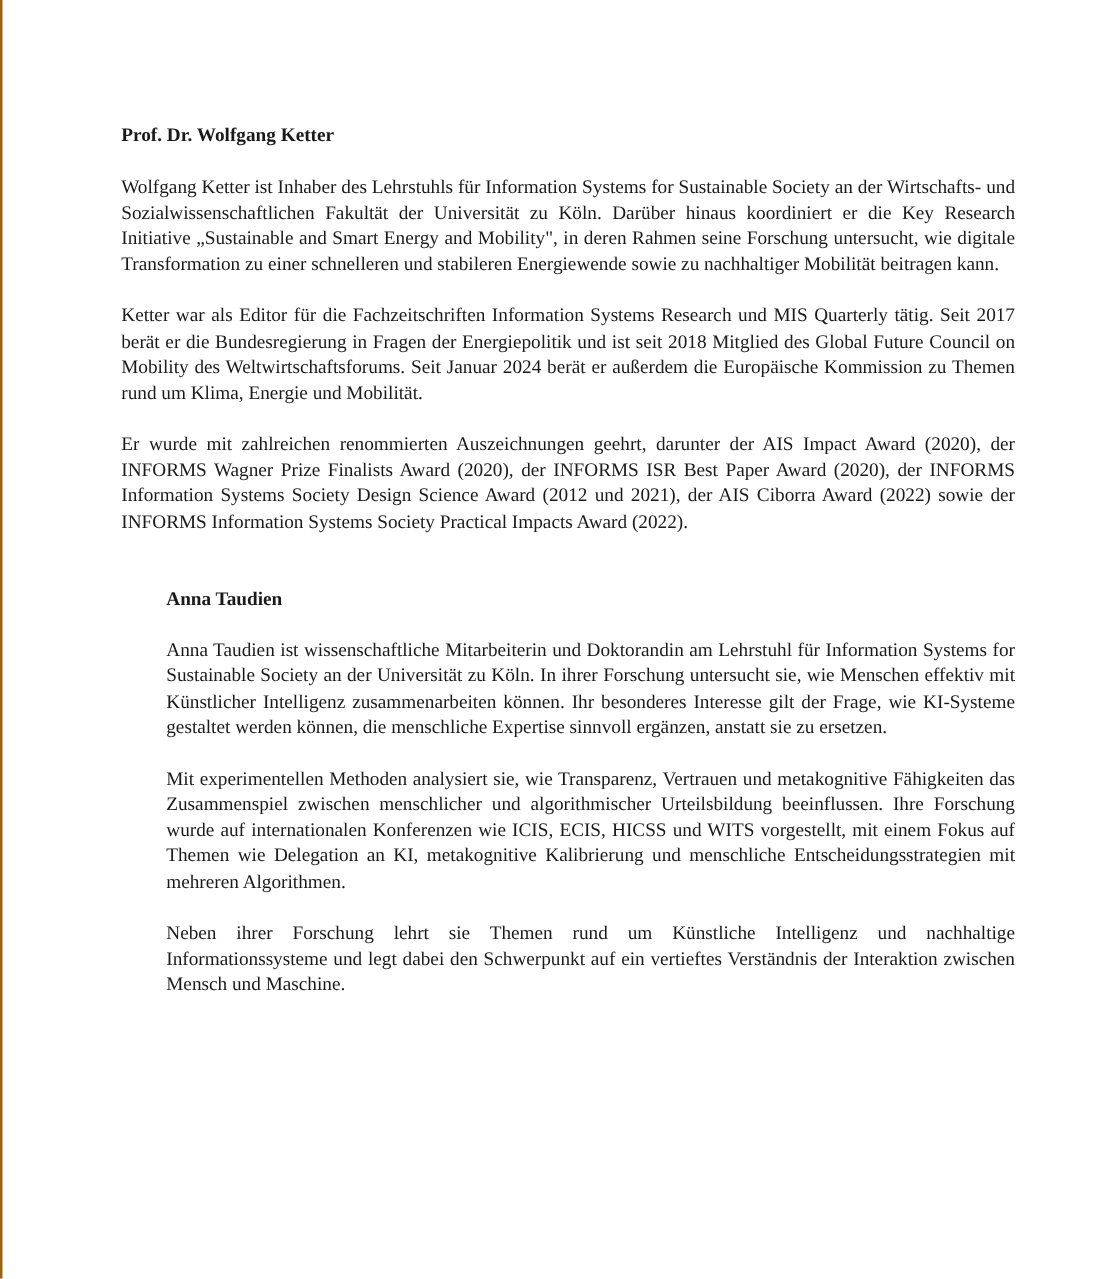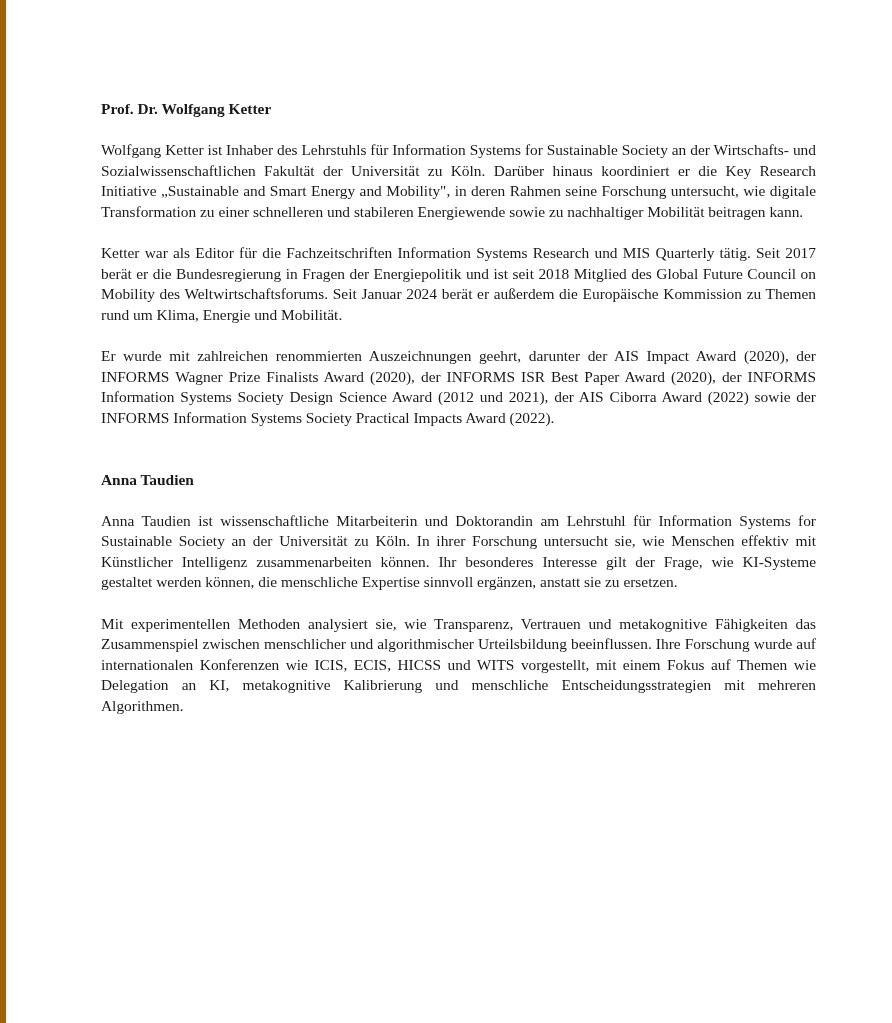--- a/index.html
+++ b/index.html
@@ -12,21 +12,21 @@
       height: 1023px;
       overflow: hidden;
       position: relative;
     }
     .page {
       position: absolute;
       left: 0;
       top: 0;
       width: 892px;
       height: 1023px;
-      border-left: 6px solid #a16207;
+      border-left: 2px solid #a16207;
       box-sizing: border-box;
       background: #ffffff;
     }
     .content {
       position: absolute;
       left: 95px;
       top: 99px;
       width: 715px;
       font-family: "Liberation Serif", "DejaVu Serif", serif;
       font-size: 15.4px;
@@ -41,35 +41,37 @@
     .para {
       margin: 0 0 20.6px 0;
       text-align: justify;
       text-align-last: left;
     }
     .section {
       margin: 0;
     }
     .section + .section {
       margin-top: 41px;
+      margin-left: 36px;
     }
   </style>
 </head>
 <body>
 
 <div class="page">
   <div class="content">
 
     <div class="section">
       <p class="person-name">Prof. Dr. Wolfgang Ketter</p>
       <p class="para">Wolfgang Ketter ist Inhaber des Lehrstuhls für Information Systems for Sustainable Society an der Wirtschafts- und Sozialwissenschaftlichen Fakultät der Universität zu Köln. Darüber hinaus koordiniert er die Key Research Initiative „Sustainable and Smart Energy and Mobility", in deren Rahmen seine Forschung untersucht, wie digitale Transformation zu einer schnelleren und stabileren Energiewende sowie zu nachhaltiger Mobilität beitragen kann.</p>
       <p class="para">Ketter war als Editor für die Fachzeitschriften Information Systems Research und MIS Quarterly tätig. Seit 2017 berät er die Bundesregierung in Fragen der Energiepolitik und ist seit 2018 Mitglied des Global Future Council on Mobility des Weltwirtschaftsforums. Seit Januar 2024 berät er außerdem die Europäische Kommission zu Themen rund um Klima, Energie und Mobilität.</p>
       <p class="para">Er wurde mit zahlreichen renommierten Auszeichnungen geehrt, darunter der AIS Impact Award (2020), der INFORMS Wagner Prize Finalists Award (2020), der INFORMS ISR Best Paper Award (2020), der INFORMS Information Systems Society Design Science Award (2012 und 2021), der AIS Ciborra Award (2022) sowie der INFORMS Information Systems Society Practical Impacts Award (2022).</p>
     </div>
 
     <div class="section">
       <p class="person-name">Anna Taudien</p>
       <p class="para">Anna Taudien ist wissenschaftliche Mitarbeiterin und Doktorandin am Lehrstuhl für Information Systems for Sustainable Society an der Universität zu Köln. In ihrer Forschung untersucht sie, wie Menschen effektiv mit Künstlicher Intelligenz zusammenarbeiten können. Ihr besonderes Interesse gilt der Frage, wie KI-Systeme gestaltet werden können, die menschliche Expertise sinnvoll ergänzen, anstatt sie zu ersetzen.</p>
       <p class="para">Mit experimentellen Methoden analysiert sie, wie Transparenz, Vertrauen und metakognitive Fähigkeiten das Zusammenspiel zwischen menschlicher und algorithmischer Urteilsbildung beeinflussen. Ihre Forschung wurde auf internationalen Konferenzen wie ICIS, ECIS, HICSS und WITS vorgestellt, mit einem Fokus auf Themen wie Delegation an KI, metakognitive Kalibrierung und menschliche Entscheidungsstrategien mit mehreren Algorithmen.</p>
+      <p class="para">Neben ihrer Forschung lehrt sie Themen rund um Künstliche Intelligenz und nachhaltige Informationssysteme und legt dabei den Schwerpunkt auf ein vertieftes Verständnis der Interaktion zwischen Mensch und Maschine.</p>
     </div>
 
   </div>
 </div>
 
 </body></html>

